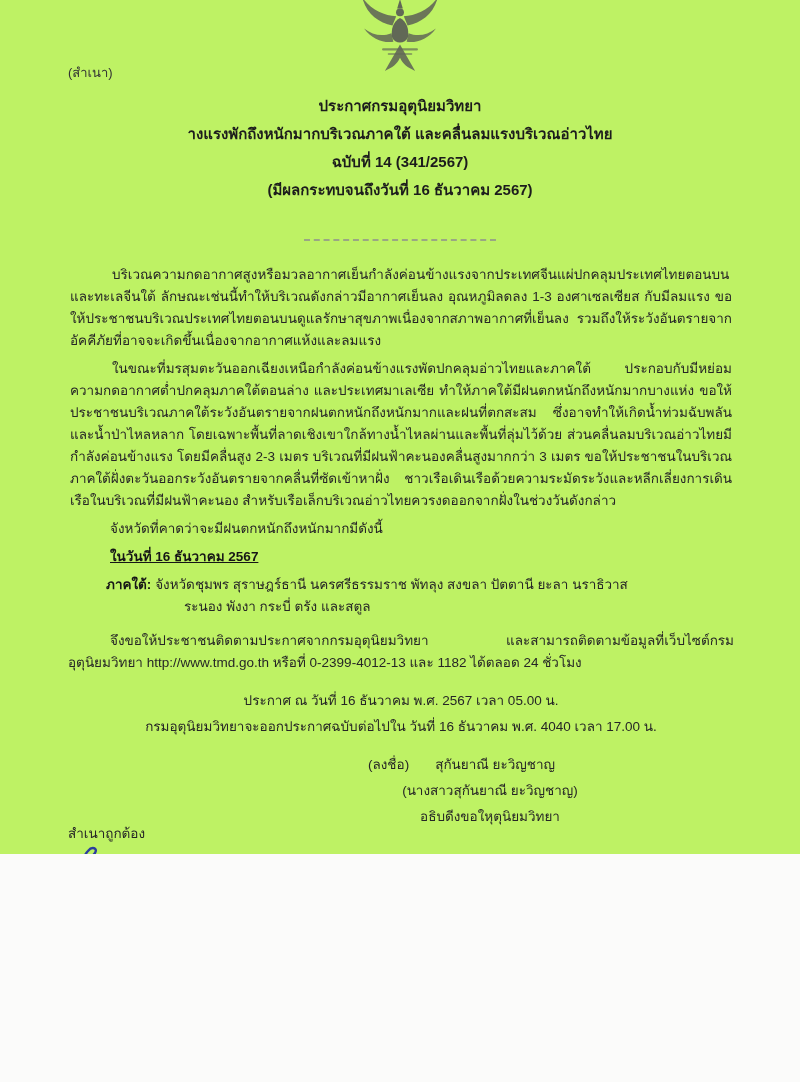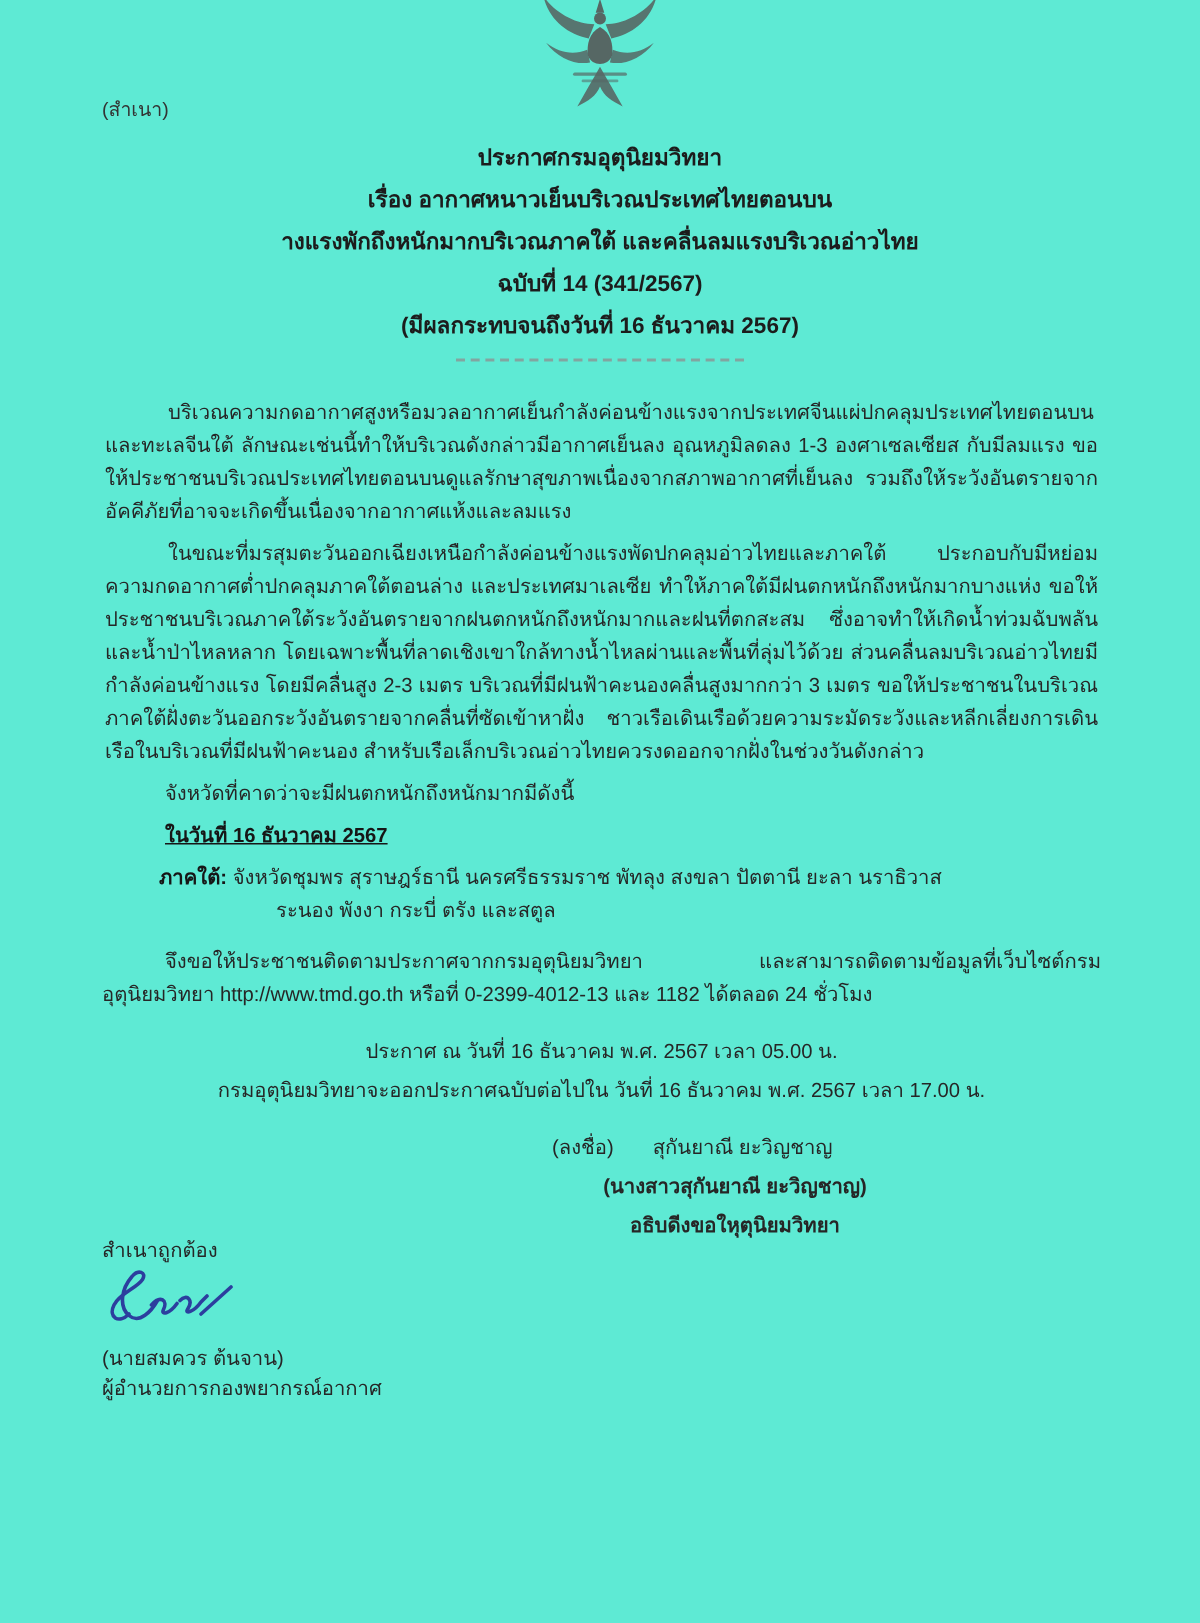--- a/index.html
+++ b/index.html
@@ -3,22 +3,22 @@
 <meta charset="utf-8">
 <style>
   html,body{margin:0;padding:0;}
   body{
     background:#fbfbfa;
     font-family:"Liberation Sans","DejaVu Sans",sans-serif;
     -webkit-font-smoothing:antialiased;
   }
   .page{
     position:relative;
-    width:800px;height:1082px;
-    background:#5eead4;
+    width:800px;height:854px;
+    background:#bef264;
     color:#2a2a2a;
     overflow:hidden;
   }
   .emblem{
     position:absolute;top:-4px;left:50%;transform:translateX(-50%);
     width:104px;height:80px;opacity:.88;
   }
   .copy-label{
     position:absolute;left:68px;top:62px;
     font-size:13px;color:#333;
@@ -45,21 +45,21 @@
   }
   .region{ margin:6px 0 0 38px; }
   .region-label{ font-weight:bold;color:#161616; }
   .region-line2{ margin-left:78px; }
   .follow{ margin-top:12px; text-align:justify; text-indent:42px; }
   .center-line{ text-align:center; }
   .announced{ margin-top:16px; }
   .next-issue{ margin-top:4px; }
   .sign-line{ margin:14px 0 0 300px; line-height:26px;}
   .sign-gap{ display:inline-block; width:26px; }
-  .sign-center{ margin-left:262px; width:320px; text-align:center; line-height:26px;font-weight:bold;}
+  .sign-center{ margin-left:262px; width:320px; text-align:center; line-height:26px;}
   .cert{
     position:absolute;left:68px;top:824px;
     font-size:13.5px;line-height:20px;color:#262626;
   }
   .cert .sig{ display:block; margin:2px 0 0 2px; width:96px;height:48px; }
   .cert-name{ margin-top:2px; }
   .footer-left{
     position:absolute;left:68px;top:982px;
     font-size:11.5px;line-height:19px;color:#3d3d3d;
   }
@@ -85,21 +85,20 @@
       <path d="M55 51 C50 60 44 70 39 79 C47 75 52 72 55 65 C58 72 63 75 71 79 C66 70 60 60 55 51 Z" opacity=".9"></path>
       <rect x="36" y="55" width="38" height="2.4" rx="1.2" opacity=".7"></rect>
       <rect x="42" y="60" width="26" height="2" rx="1" opacity=".55"></rect>
     </g>
   </svg>
 
   <div class="copy-label">(สำเนา)</div>
 
   <div class="header">
     <div class="hline">ประกาศกรมอุตุนิยมวิทยา</div>
-    <div class="hline">เรื่อง อากาศหนาวเย็นบริเวณประเทศไทยตอนบน</div>
     <div class="hline">างแรงพักถึงหนักมากบริเวณภาคใต้ และคลื่นลมแรงบริเวณอ่าวไทย</div>
     <div class="hline">ฉบับที่ 14 (341/2567)</div>
     <div class="hline">(มีผลกระทบจนถึงวันที่ 16 ธันวาคม 2567)</div>
   </div>
 
   <div class="divider"></div>
 
   <div class="content">
     <p class="para">บริเวณความกดอากาศสูงหรือมวลอากาศเย็นกำลังค่อนข้างแรงจากประเทศจีนแผ่ปกคลุมประเทศไทยตอนบนและทะเลจีนใต้ ลักษณะเช่นนี้ทำให้บริเวณดังกล่าวมีอากาศเย็นลง อุณหภูมิลดลง 1-3 องศาเซลเซียส กับมีลมแรง ขอให้ประชาชนบริเวณประเทศไทยตอนบนดูแลรักษาสุขภาพเนื่องจากสภาพอากาศที่เย็นลง รวมถึงให้ระวังอันตรายจากอัคคีภัยที่อาจจะเกิดขึ้นเนื่องจากอากาศแห้งและลมแรง</p>
     <p class="para p2">ในขณะที่มรสุมตะวันออกเฉียงเหนือกำลังค่อนข้างแรงพัดปกคลุมอ่าวไทยและภาคใต้ ประกอบกับมีหย่อมความกดอากาศต่ำปกคลุมภาคใต้ตอนล่าง และประเทศมาเลเซีย ทำให้ภาคใต้มีฝนตกหนักถึงหนักมากบางแห่ง ขอให้ประชาชนบริเวณภาคใต้ระวังอันตรายจากฝนตกหนักถึงหนักมากและฝนที่ตกสะสม ซึ่งอาจทำให้เกิดน้ำท่วมฉับพลันและน้ำป่าไหลหลาก โดยเฉพาะพื้นที่ลาดเชิงเขาใกล้ทางน้ำไหลผ่านและพื้นที่ลุ่มไว้ด้วย ส่วนคลื่นลมบริเวณอ่าวไทยมีกำลังค่อนข้างแรง โดยมีคลื่นสูง 2-3 เมตร บริเวณที่มีฝนฟ้าคะนองคลื่นสูงมากกว่า 3 เมตร ขอให้ประชาชนในบริเวณภาคใต้ฝั่งตะวันออกระวังอันตรายจากคลื่นที่ซัดเข้าหาฝั่ง ชาวเรือเดินเรือด้วยความระมัดระวังและหลีกเลี่ยงการเดินเรือในบริเวณที่มีฝนฟ้าคะนอง สำหรับเรือเล็กบริเวณอ่าวไทยควรงดออกจากฝั่งในช่วงวันดังกล่าว</p>
@@ -110,21 +109,21 @@
 
     <div class="region">
       <span class="region-label">ภาคใต้:</span>
       <span>จังหวัดชุมพร สุราษฎร์ธานี นครศรีธรรมราช พัทลุง สงขลา ปัตตานี ยะลา นราธิวาส</span>
       <div class="region-line2">ระนอง พังงา กระบี่ ตรัง และสตูล</div>
     </div>
 
     <p class="follow">จึงขอให้ประชาชนติดตามประกาศจากกรมอุตุนิยมวิทยา และสามารถติดตามข้อมูลที่เว็บไซต์กรมอุตุนิยมวิทยา http://www.tmd.go.th หรือที่ 0-2399-4012-13 และ 1182 ได้ตลอด 24 ชั่วโมง</p>
 
     <div class="center-line announced">ประกาศ ณ วันที่ 16 ธันวาคม พ.ศ. 2567 เวลา 05.00 น.</div>
-    <div class="center-line next-issue">กรมอุตุนิยมวิทยาจะออกประกาศฉบับต่อไปใน วันที่ 16 ธันวาคม พ.ศ. 2567 เวลา 17.00 น.</div>
+    <div class="center-line next-issue">กรมอุตุนิยมวิทยาจะออกประกาศฉบับต่อไปใน วันที่ 16 ธันวาคม พ.ศ. 4040 เวลา 17.00 น.</div>
 
     <div class="sign-line">
       <span>(ลงชื่อ)</span><span class="sign-gap"></span><span>สุกันยาณี ยะวิญชาญ</span>
     </div>
     <div class="sign-center">(นางสาวสุกันยาณี ยะวิญชาญ)</div>
     <div class="sign-center">อธิบดีงขอใหุตุนิยมวิทยา</div>
   </div>
 
   <div class="cert">
     <div>สำเนาถูกต้อง</div>

